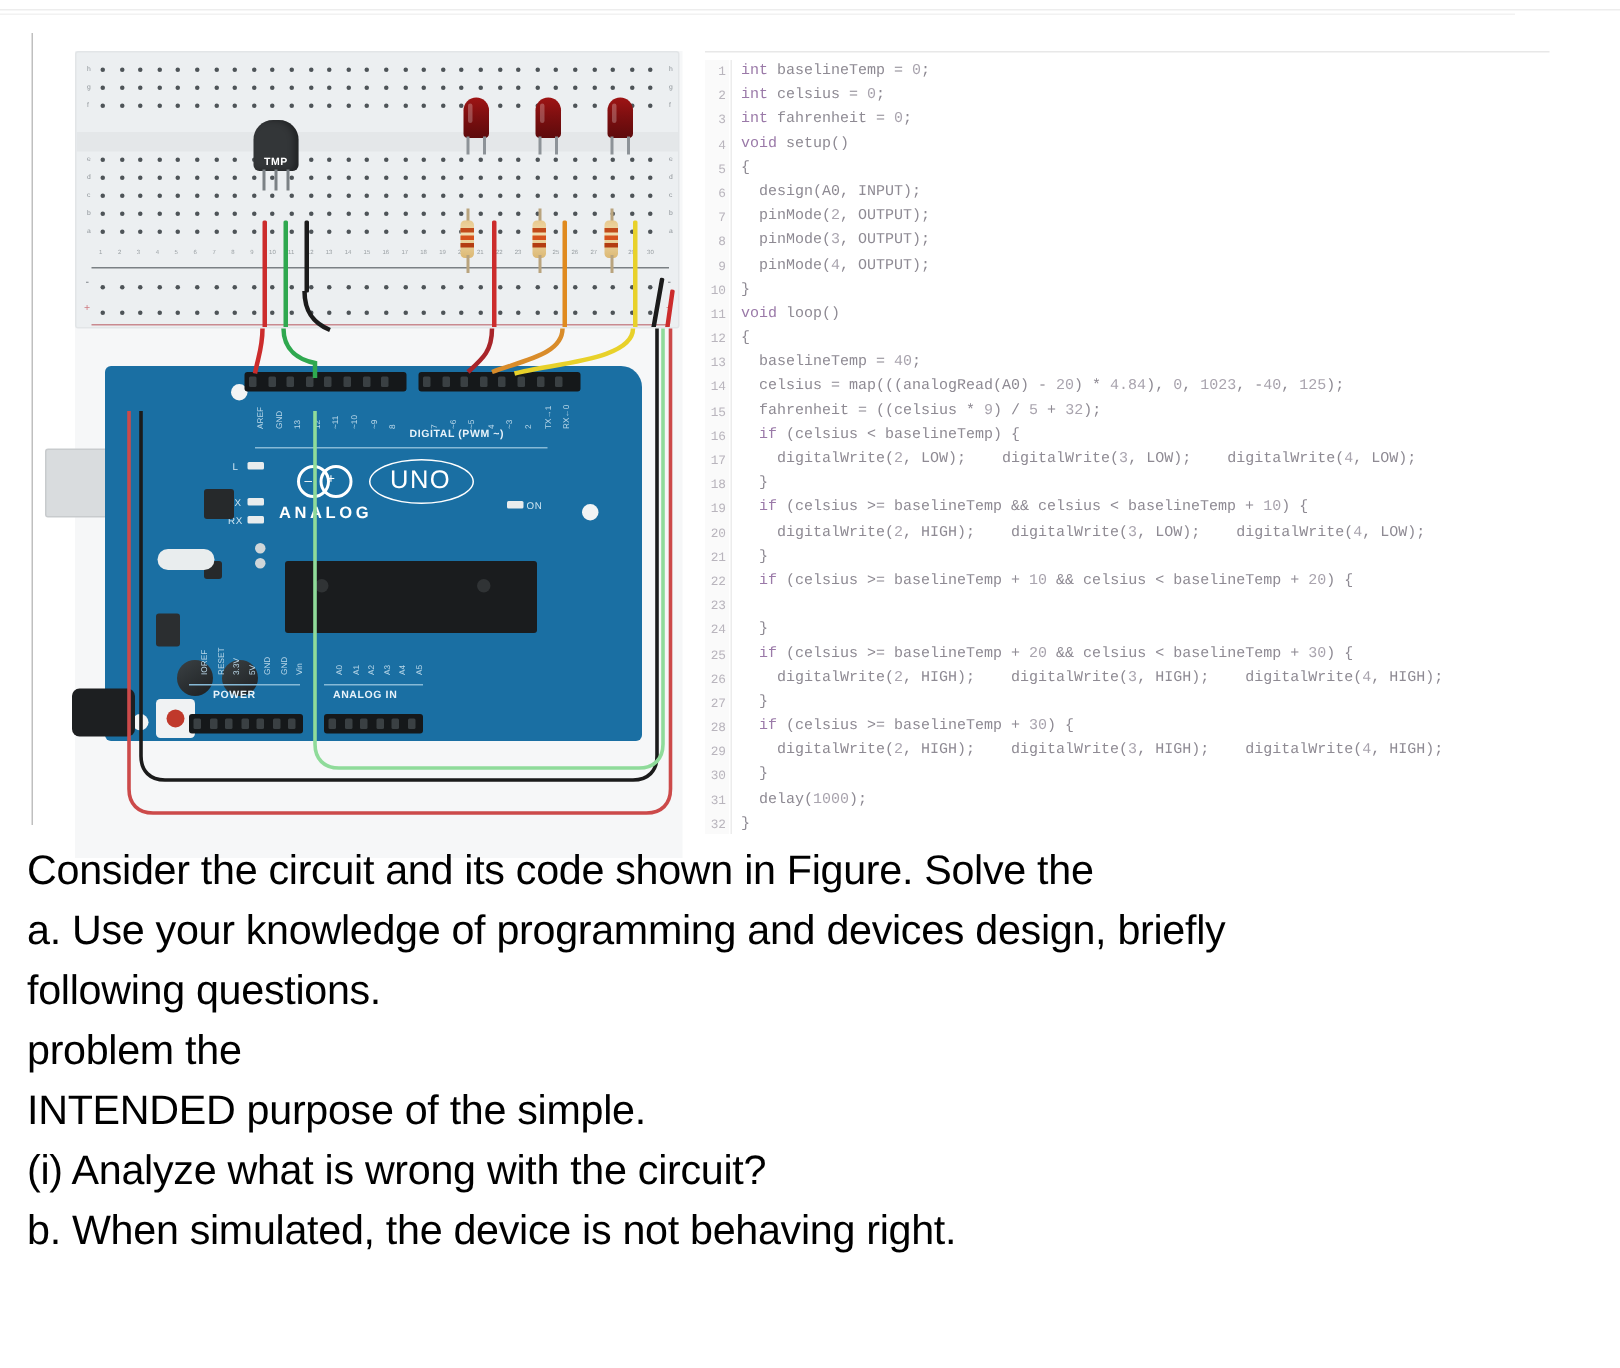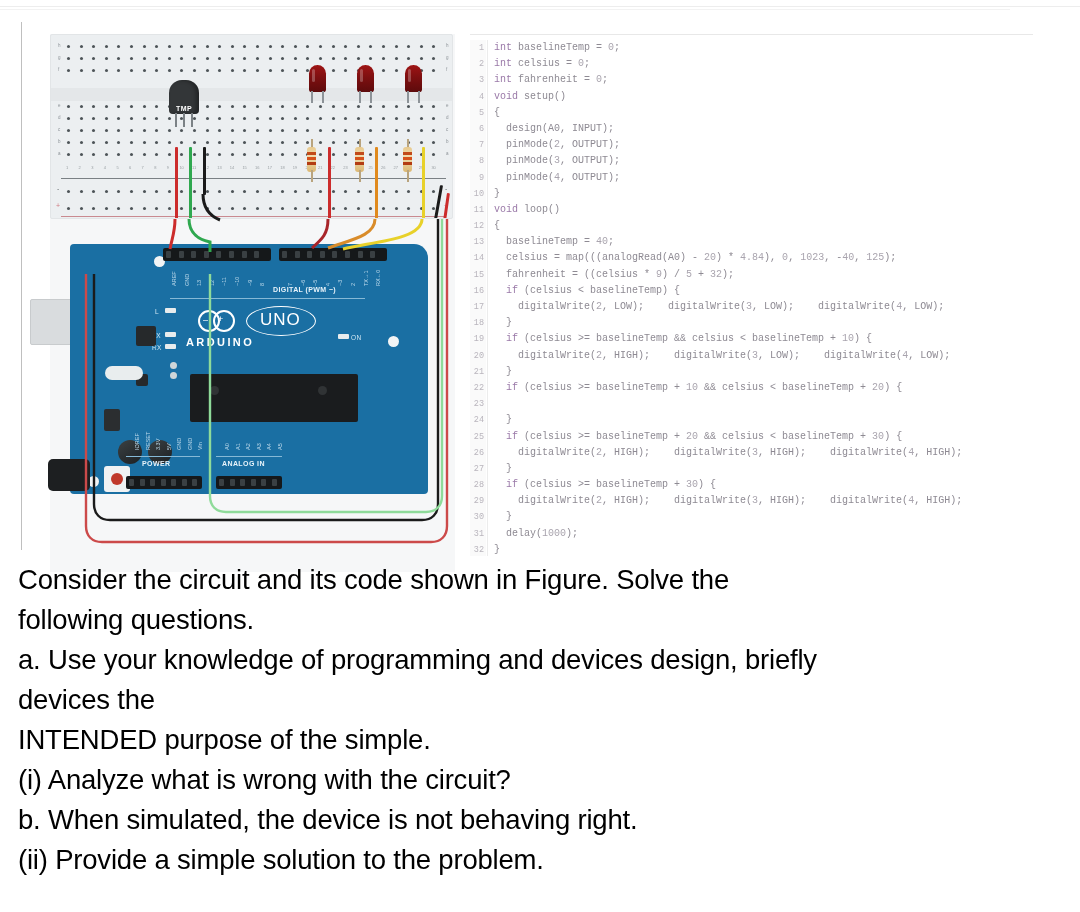--- a/index.html
+++ b/index.html
@@ -706,21 +706,21 @@
 
         <div class="ard-text" style="left:203px;top:42px;font-size:7px;font-weight:bold;color:#e8f3fa;">DIGITAL (PWM ~)</div>
         <div class="ard-underline" style="left:100px;top:54px;width:195px;"></div>
 
         <div class="ard-inf" style="left:128px;top:66px;"></div>
         <div class="ard-inf" style="left:143px;top:66px;"></div>
         <div class="ard-text" style="left:133px;top:71px;font-size:9px;color:#fff;">–</div>
         <div class="ard-text" style="left:148px;top:70px;font-size:9px;color:#fff;">+</div>
         <div class="ard-oval" style="left:176px;top:62px;width:68px;height:28px;"></div>
         <div class="ard-logo-uno" style="left:190px;top:66px;">UNO</div>
-        <div class="ard-arduino-word" style="left:116px;top:92px;">ARDUINO</div>
+        <div class="ard-arduino-word" style="left:116px;top:92px;">ANALOG</div>
 
         <div class="ard-text" style="left:85px;top:64px;">L</div>
         <div class="ard-led-ind" style="left:95px;top:64px;"></div>
         <div class="ard-text" style="left:82px;top:88px;">TX</div>
         <div class="ard-led-ind" style="left:95px;top:88px;"></div>
         <div class="ard-text" style="left:82px;top:100px;">RX</div>
         <div class="ard-led-ind" style="left:95px;top:100px;"></div>
         <div class="ard-led-ind" style="left:268px;top:90px;"></div>
         <div class="ard-text" style="left:281px;top:90px;">ON</div>
 
@@ -827,22 +827,21 @@
           <div class="cl"><span class="ln">29</span><span class="ct">    digitalWrite(<span class="num">2</span>, HIGH);    digitalWrite(<span class="num">3</span>, HIGH);    digitalWrite(<span class="num">4</span>, HIGH);</span></div>
           <div class="cl"><span class="ln">30</span><span class="ct">  }</span></div>
           <div class="cl"><span class="ln">31</span><span class="ct">  delay(<span class="num">1000</span>);</span></div>
           <div class="cl"><span class="ln">32</span><span class="ct">}</span></div>
         </div>
     </div>
   </div>
 
   <div class="qtext" id="question-text">
       <div class="qline">Consider the circuit and its code shown in Figure. Solve the</div>
+      <div class="qline">a. Use your knowledge of programming and devices design, briefly</div>
       <div class="qline">following questions.</div>
-      <div class="qline">a. Use your knowledge of programming and devices design, briefly</div>
-      <div class="qline">devices the</div>
+      <div class="qline">problem the</div>
       <div class="qline">INTENDED purpose of the simple.</div>
       <div class="qline">(i) Analyze what is wrong with the circuit?</div>
       <div class="qline">b. When simulated, the device is not behaving right.</div>
-      <div class="qline">(ii) Provide a simple solution to the problem.</div>
     </div>
 
 </div>
 
 </body></html>

